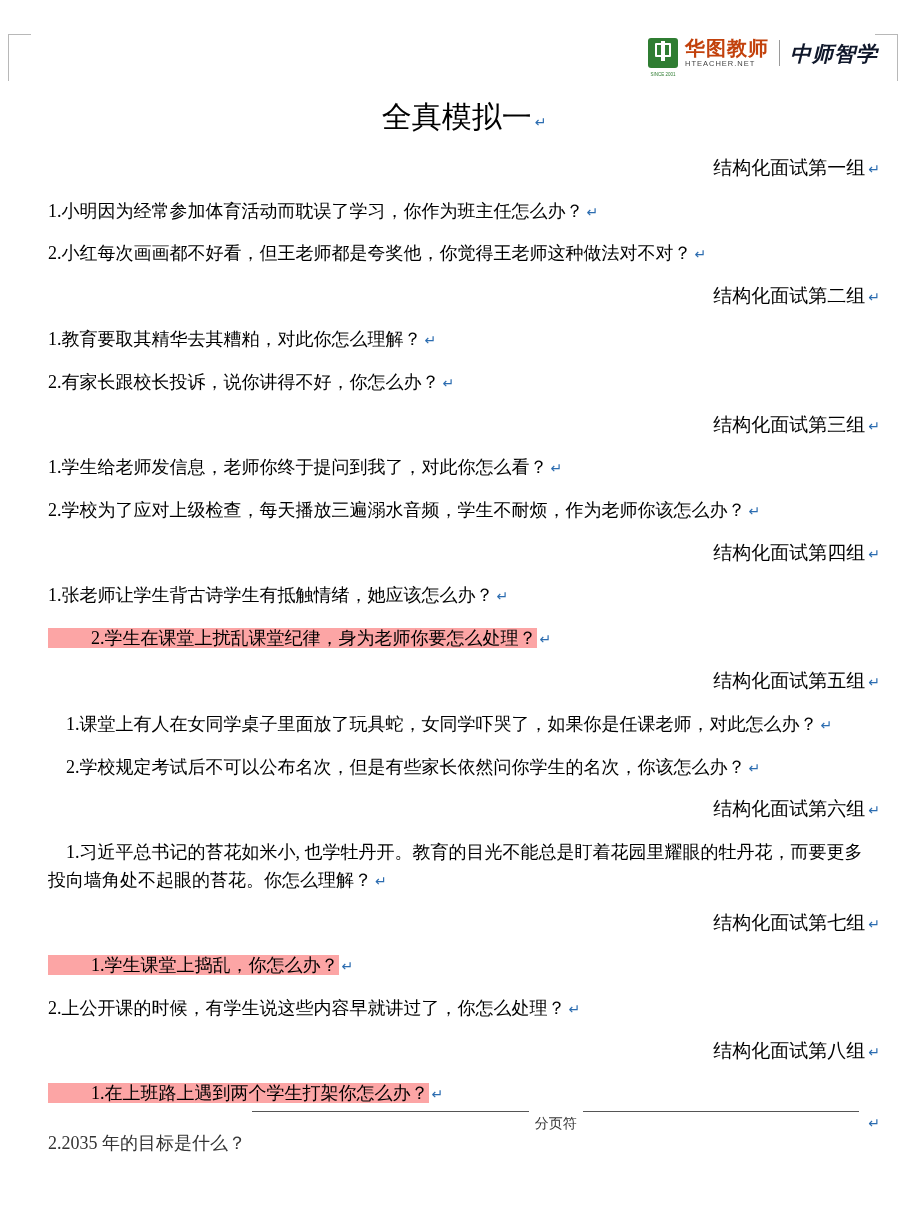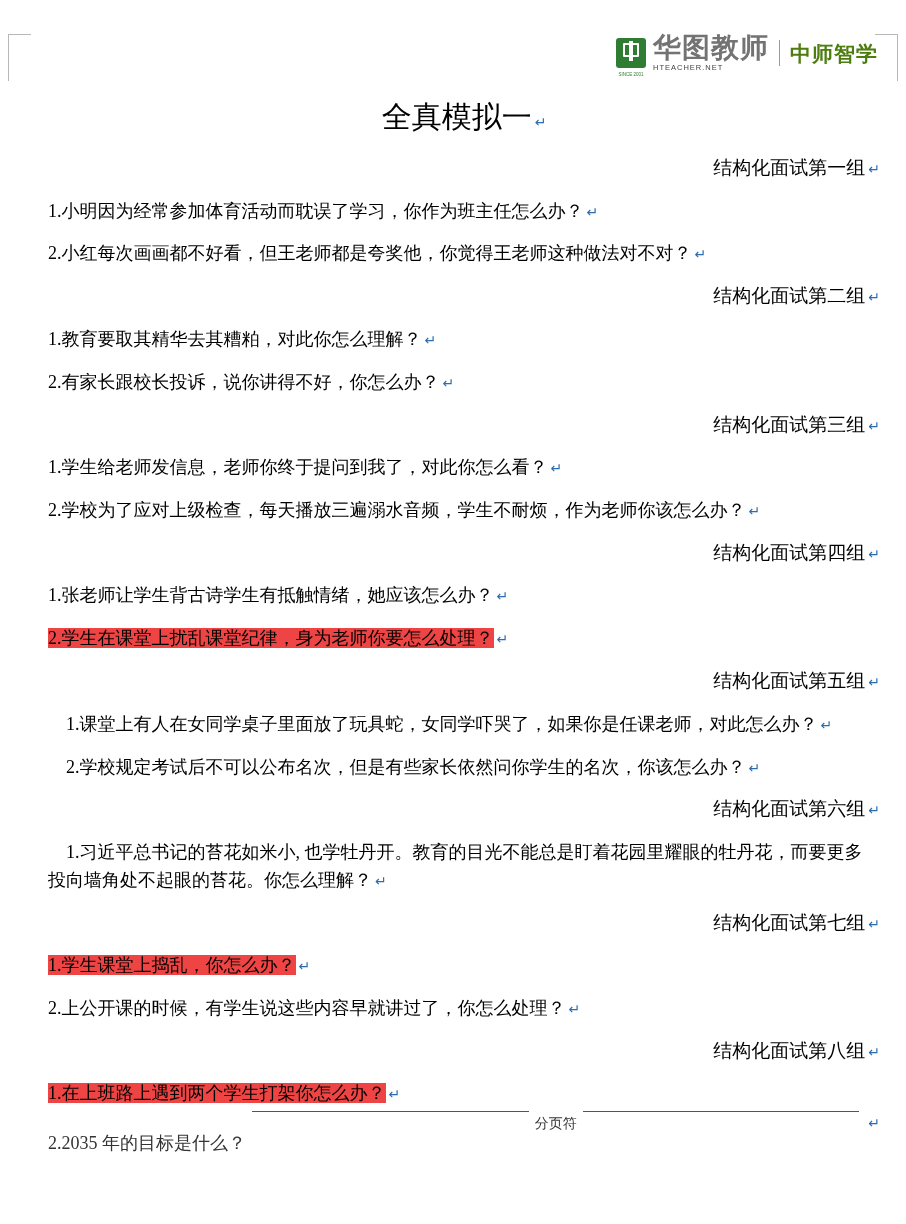--- a/index.html
+++ b/index.html
@@ -73,22 +73,22 @@
     width: 30px;
     text-align: center;
     font-size: 4.5px;
     color: #2f7d32;
     letter-spacing: 0;
     font-family: "Liberation Sans", sans-serif;
   }
   .logo-text-main {
     font-family: "Liberation Sans", sans-serif;
     font-weight: bold;
-    font-size: 28px;
-    color: #737373;
+    font-size: 20px;
+    color: #c2410c;
     letter-spacing: 1px;
     line-height: 1;
   }
   .logo-text-en {
     font-family: "Liberation Sans", sans-serif;
     font-size: 7.5px;
     color: #444;
     letter-spacing: 1px;
     margin-top: 2px;
     line-height: 1;
@@ -97,23 +97,24 @@
   .logo-divider {
     width: 1px;
     height: 26px;
     background: #9a9a9a;
     margin: 0 10px;
   }
   .logo-text-right {
     font-family: "Liberation Sans", sans-serif;
     font-weight: bold;
     font-size: 21px;
-    color: #4d7c0f;
+    color: #0f172a;
     letter-spacing: 1px;
     line-height: 1;
+    font-style: italic;
   }
 
   .content {
     position: absolute;
     left: 48px;
     top: 96px;
     width: 832px;
   }
 
   h1.doc-title {
@@ -131,21 +132,22 @@
     line-height: 1.5;
   }
   p.q {
     font-size: 18px;
     margin: 15px 0 7px 0;
     line-height: 1.55;
     text-align: left;
   }
   p.q.indent { text-indent: 18px; }
   .hl {
-    background: #ef4444;
+    background: #fca5a5;
+    padding-left: 43px;
   }
   .pilcrow {
     color: #2b6cb0;
     font-family: "Liberation Sans", sans-serif;
     font-size: 14px;
     margin-left: 3px;
   }
   .pagebreak {
     display: flex;
     align-items: flex-start;

